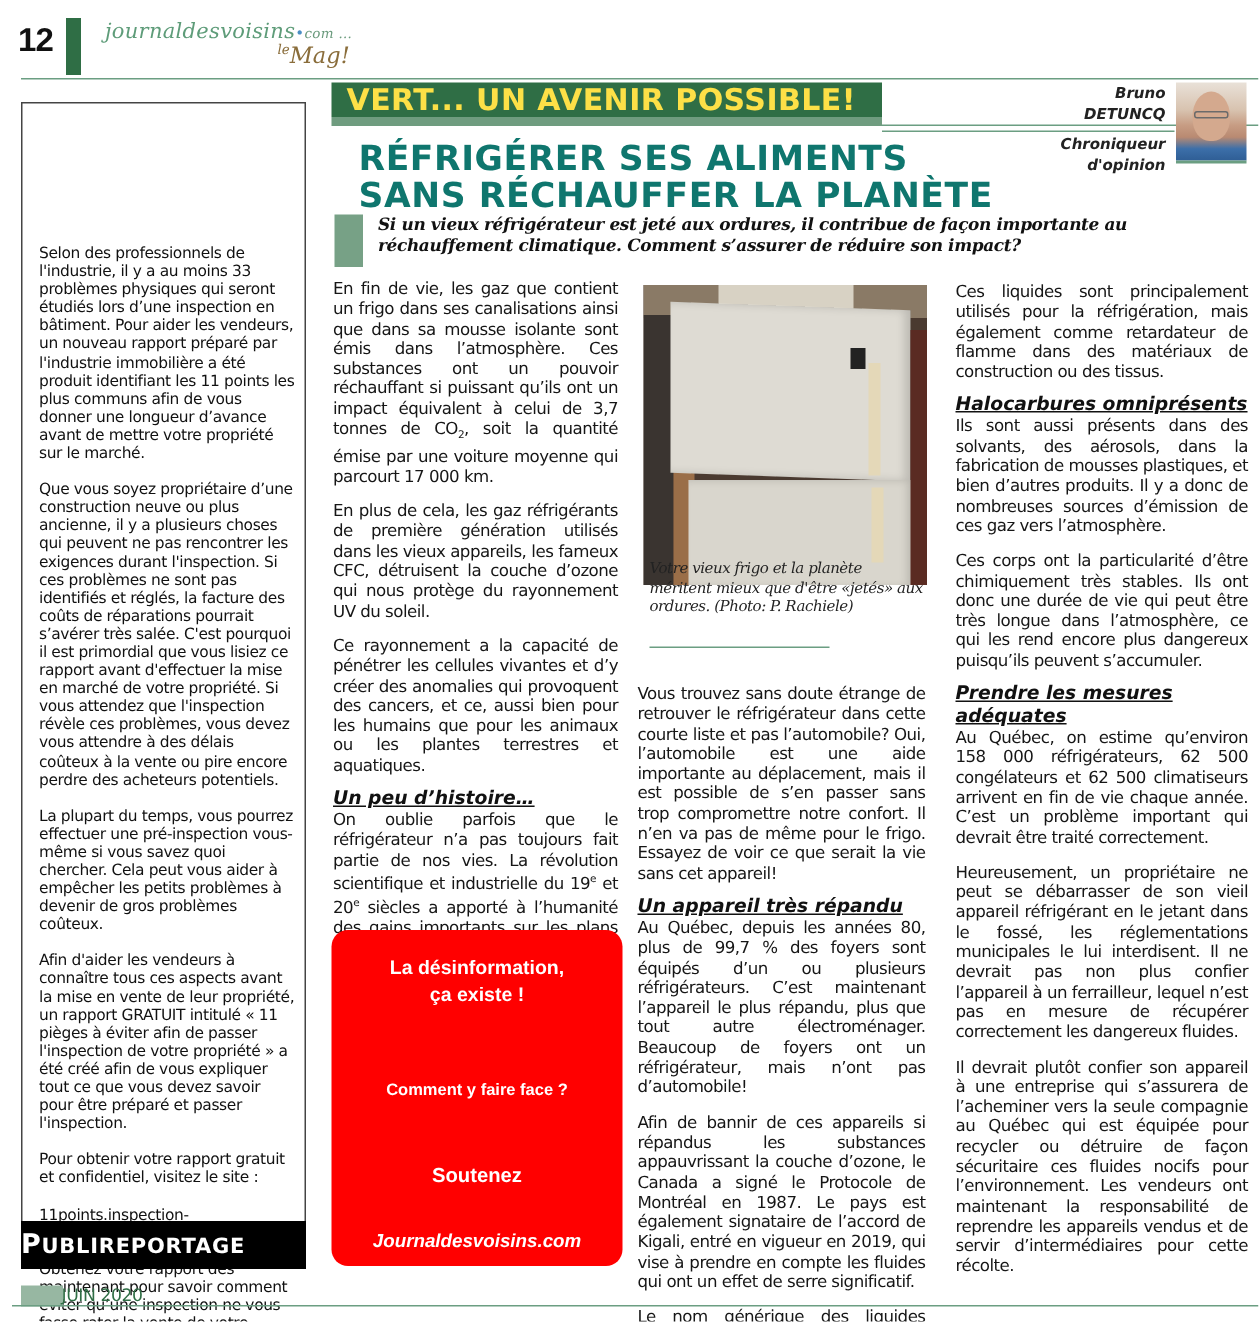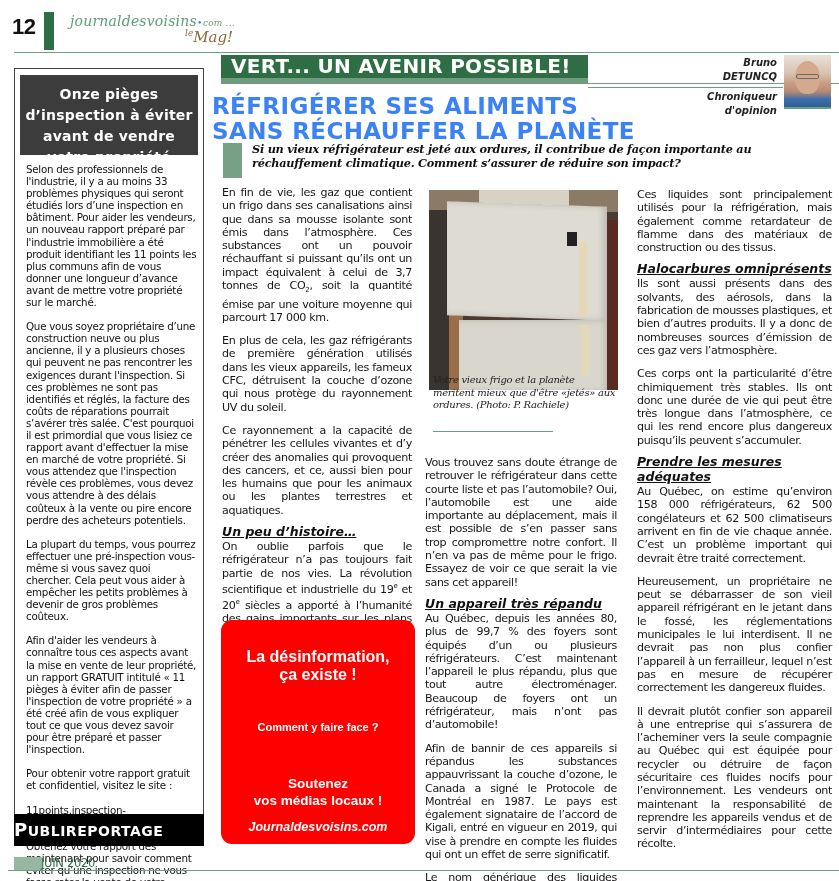--- a/index.html
+++ b/index.html
@@ -18,34 +18,34 @@
 
   
   .ad-box { position: absolute; left: 14px; top: 68px; width: 190px; height: 778px; border: 1px solid #444; background: #fff; }
   .ad-head { position: absolute; left: 5px; top: 6px; width: 178px; height: 80px; background: #3c3c3c; color: #fff; text-align: center; font: bold 14px/21px "DejaVu Sans", sans-serif; padding-top: 9px; letter-spacing: 0.2px; }
   .ad-body { position: absolute; left: 11px; top: 94px; width: 172px; font: 10.3px/12.1px "DejaVu Sans", sans-serif; color: #111; letter-spacing: -0.25px; }
   .ad-body p { margin-bottom: 12px; }
   .ad-foot { position: absolute; left: -1px; bottom: -1px; width: 190px; height: 32px; background: #000; color: #fff; text-align: left; font: bold 18px/32px "DejaVu Sans", sans-serif; letter-spacing: 0.5px; }
   .ad-foot .sc { font-size: 14px; }
 
   
-  .banner { position: absolute; left: 221px; top: 55px; width: 367px; height: 23px; background: #2f6e45; color: #ffffff; font: bold 20px/23px "DejaVu Sans", sans-serif; padding-left: 10px; letter-spacing: 0.3px; }
+  .banner { position: absolute; left: 221px; top: 55px; width: 367px; height: 23px; background: #2f6e45; color: #fde047; font: bold 20px/23px "DejaVu Sans", sans-serif; padding-left: 10px; letter-spacing: 0.3px; }
   .banner-under { position: absolute; left: 221px; top: 78px; width: 367px; height: 6px; background: #6f9c7f; }
   .banner-rule { position: absolute; left: 588px; top: 83px; width: 251px; height: 1px; background: #6b9e82; }
 
   
   .author { position: absolute; right: 62px; top: 56px; text-align: right; font: bold italic 10px/14px "DejaVu Sans", sans-serif; color: #222; }
   .author-rule { position: absolute; left: 588px; top: 87px; width: 195px; height: 1px; background: #6b9e82; }
   .role { position: absolute; right: 62px; top: 90px; text-align: right; font: bold italic 10px/14px "DejaVu Sans", sans-serif; color: #222; }
   .photo { position: absolute; left: 784px; top: 55px; width: 47px; height: 54px; background: linear-gradient(180deg, #e9e1d8 0%, #d8c3b0 35%, #c79c83 55%, #b98a72 70%, #3c6fa9 85%, #2f5e95 100%); border-bottom: 2px solid #6b9e82; overflow: hidden; }
   .photo .head { position: absolute; left: 11px; top: 6px; width: 25px; height: 33px; border-radius: 50% 50% 45% 45%; background: #d4a98e; }
   .photo .glasses { position: absolute; left: 12px; top: 19px; width: 23px; height: 5px; border: 1px solid #6a6a6a; border-radius: 2px; }
 
   
-  .headline { position: absolute; left: 212px; top: 94px; font: bold 23px/25px "DejaVu Sans", sans-serif; color: #3b82f6; letter-spacing: 0.4px; }
+  .headline { position: absolute; left: 239px; top: 94px; font: bold 23px/25px "DejaVu Sans", sans-serif; color: #0f766e; letter-spacing: 0.4px; }
   .lede-bar { position: absolute; left: 223px; top: 143px; width: 19px; height: 35px; background: #77a186; }
   .lede { position: absolute; left: 252px; top: 142px; width: 580px; font: bold italic 11.3px/14px "DejaVu Serif", serif; color: #111; letter-spacing: -0.25px; }
 
   
   .col { position: absolute; font: 11.1px/13.3px "DejaVu Sans", sans-serif; color: #161616; text-align: justify; letter-spacing: -0.35px; }
   .col p { margin-bottom: 10px; }
   .col h3 { font: bold italic 12.5px/15px "DejaVu Sans", sans-serif; margin: -3px 0 1px 0; color: #111; letter-spacing: 0; text-align: left; text-decoration: underline; }
   .col1 { left: 222px; top: 186px; width: 190px; }
   .col2 { left: 425px; top: 456px; width: 192px; }
   .col3 { left: 637px; top: 188px; width: 195px; }
@@ -62,21 +62,21 @@
   .fridge-photo .door2 { position: absolute; left: 30px; top: 130px; width: 150px; height: 72px; background: #d9d6cd; box-shadow: inset -4px 0 6px rgba(0,0,0,0.15); }
   .fridge-photo .tape1 { position: absolute; left: 150px; top: 52px; width: 8px; height: 75px; background: #e4d8b8; }
   .fridge-photo .tape2 { position: absolute; left: 152px; top: 135px; width: 8px; height: 50px; background: #e4d8b8; }
   .fridge-photo .label { position: absolute; left: 138px; top: 42px; width: 10px; height: 14px; background: #222; }
   .fridge-photo .cable { position: absolute; left: 178px; top: 30px; width: 11px; height: 170px; background: #5a2b22; }
   .caption { position: absolute; left: 433px; top: 374px; width: 184px; text-align: left; font: italic 10px/12.5px "DejaVu Serif", serif; color: #222; letter-spacing: -0.3px; }
   .caption-rule { position: absolute; left: 433px; top: 431px; width: 120px; height: 1px; background: #6b9e82; }
 
   
   .red-ad { position: absolute; left: 221px; top: 620px; width: 194px; height: 224px; background: #ff0000; border-radius: 11px; color: #fff; text-align: center; font-family: "Liberation Sans", sans-serif; font-weight: bold; }
-  .red-ad .l1 { position: absolute; left: 0; width: 100%; top: 28px; font-size: 16px; line-height: 18px; }
+  .red-ad .l1 { position: absolute; left: 0; width: 100%; top: 16px; font-size: 13px; line-height: 18px; }
   .red-ad .l2 { position: absolute; left: 0; width: 100%; top: 101px; font-size: 11px; }
   .red-ad .l3 { position: absolute; left: 0; width: 100%; top: 155px; font-size: 13.5px; line-height: 17px; text-align: center; }
   .red-ad .l4 { position: absolute; left: 0; width: 100%; top: 200px; font-size: 12.5px; font-style: italic; }
 
   
   .foot-block { position: absolute; left: 14px; top: 857px; width: 28px; height: 14px; background: #97b7a2; }
   .foot-date { position: absolute; left: 41px; top: 856px; font: 11.5px "DejaVu Sans", sans-serif; color: #2f6e45; letter-spacing: -0.3px; }
   .foot-rule { position: absolute; left: 8px; top: 870px; width: 831px; height: 1px; background: #6b9e82; }
 </style>
 </head>
@@ -86,21 +86,20 @@
 <div class="num-bar"></div>
 <div class="masthead">
   <span>journaldesvoisins</span><span class="dot">•</span><span class="com">com ...</span>
 </div>
 <div class="masthead-mag">
   <span class="le">le</span><span>Mag!</span>
 </div>
 <div class="top-rule"></div>
 
 <div class="ad-box">
-  <div class="ad-head">Onze pièges d’inspection à éviter avant de vendre votre propriété</div>
   <div class="ad-body">
     <p>Selon des professionnels de l'industrie, il y a au moins 33 problèmes physiques qui seront étudiés lors d’une inspection en bâtiment. Pour aider les vendeurs, un nouveau rapport préparé par l'industrie immobilière a été produit identifiant les 11 points les plus communs afin de vous donner une longueur d’avance avant de mettre votre propriété sur le marché.</p>
     <p>Que vous soyez propriétaire d’une construction neuve ou plus ancienne, il y a plusieurs choses qui peuvent ne pas rencontrer les exigences durant l'inspection.  Si ces problèmes ne sont pas identifiés et réglés, la facture des coûts de réparations pourrait s’avérer très salée.  C'est pourquoi il est primordial que vous lisiez ce rapport avant d'effectuer la mise en marché de votre propriété. Si vous attendez que l'inspection révèle ces problèmes, vous devez vous attendre à des délais coûteux à la vente ou pire encore perdre des acheteurs potentiels.</p>
     <p>La plupart du temps, vous pourrez effectuer une pré-inspection vous-même si vous savez quoi chercher. Cela peut vous aider à empêcher les petits problèmes à devenir de gros problèmes coûteux.</p>
     <p>Afin d'aider les vendeurs à connaître tous ces aspects avant la mise en vente de leur propriété, un rapport GRATUIT intitulé « 11 pièges à éviter afin de passer l'inspection de votre propriété » a été créé afin de vous expliquer tout ce que vous devez savoir pour être préparé et passer l'inspection.</p>
     <p>Pour obtenir votre rapport gratuit et confidentiel, visitez le site :</p>
     <p>11points.inspection-immobiliere.ca</p>
     <p>Obtenez votre rapport dès maintenant pour savoir comment éviter qu’une inspection ne vous fasse rater la vente de votre propriété.</p>
   </div>
   <div class="ad-foot"><span>P</span><span class="sc">UBLIREPORTAGE</span></div>
@@ -175,20 +174,19 @@
 </div>
 
 <div class="red-ad">
   <div class="l1">
     <div>La désinformation,</div>
     <div>ça existe !</div>
   </div>
   <div class="l2">Comment y faire face ?</div>
   <div class="l3">
     <div>Soutenez</div>
-    <div>vos médias locaux !</div>
   </div>
   <div class="l4">Journaldesvoisins.com</div>
 </div>
 
 <div class="foot-block"></div>
 <div class="foot-date">JUIN 2020</div>
 <div class="foot-rule"></div>
 
 </body></html>

